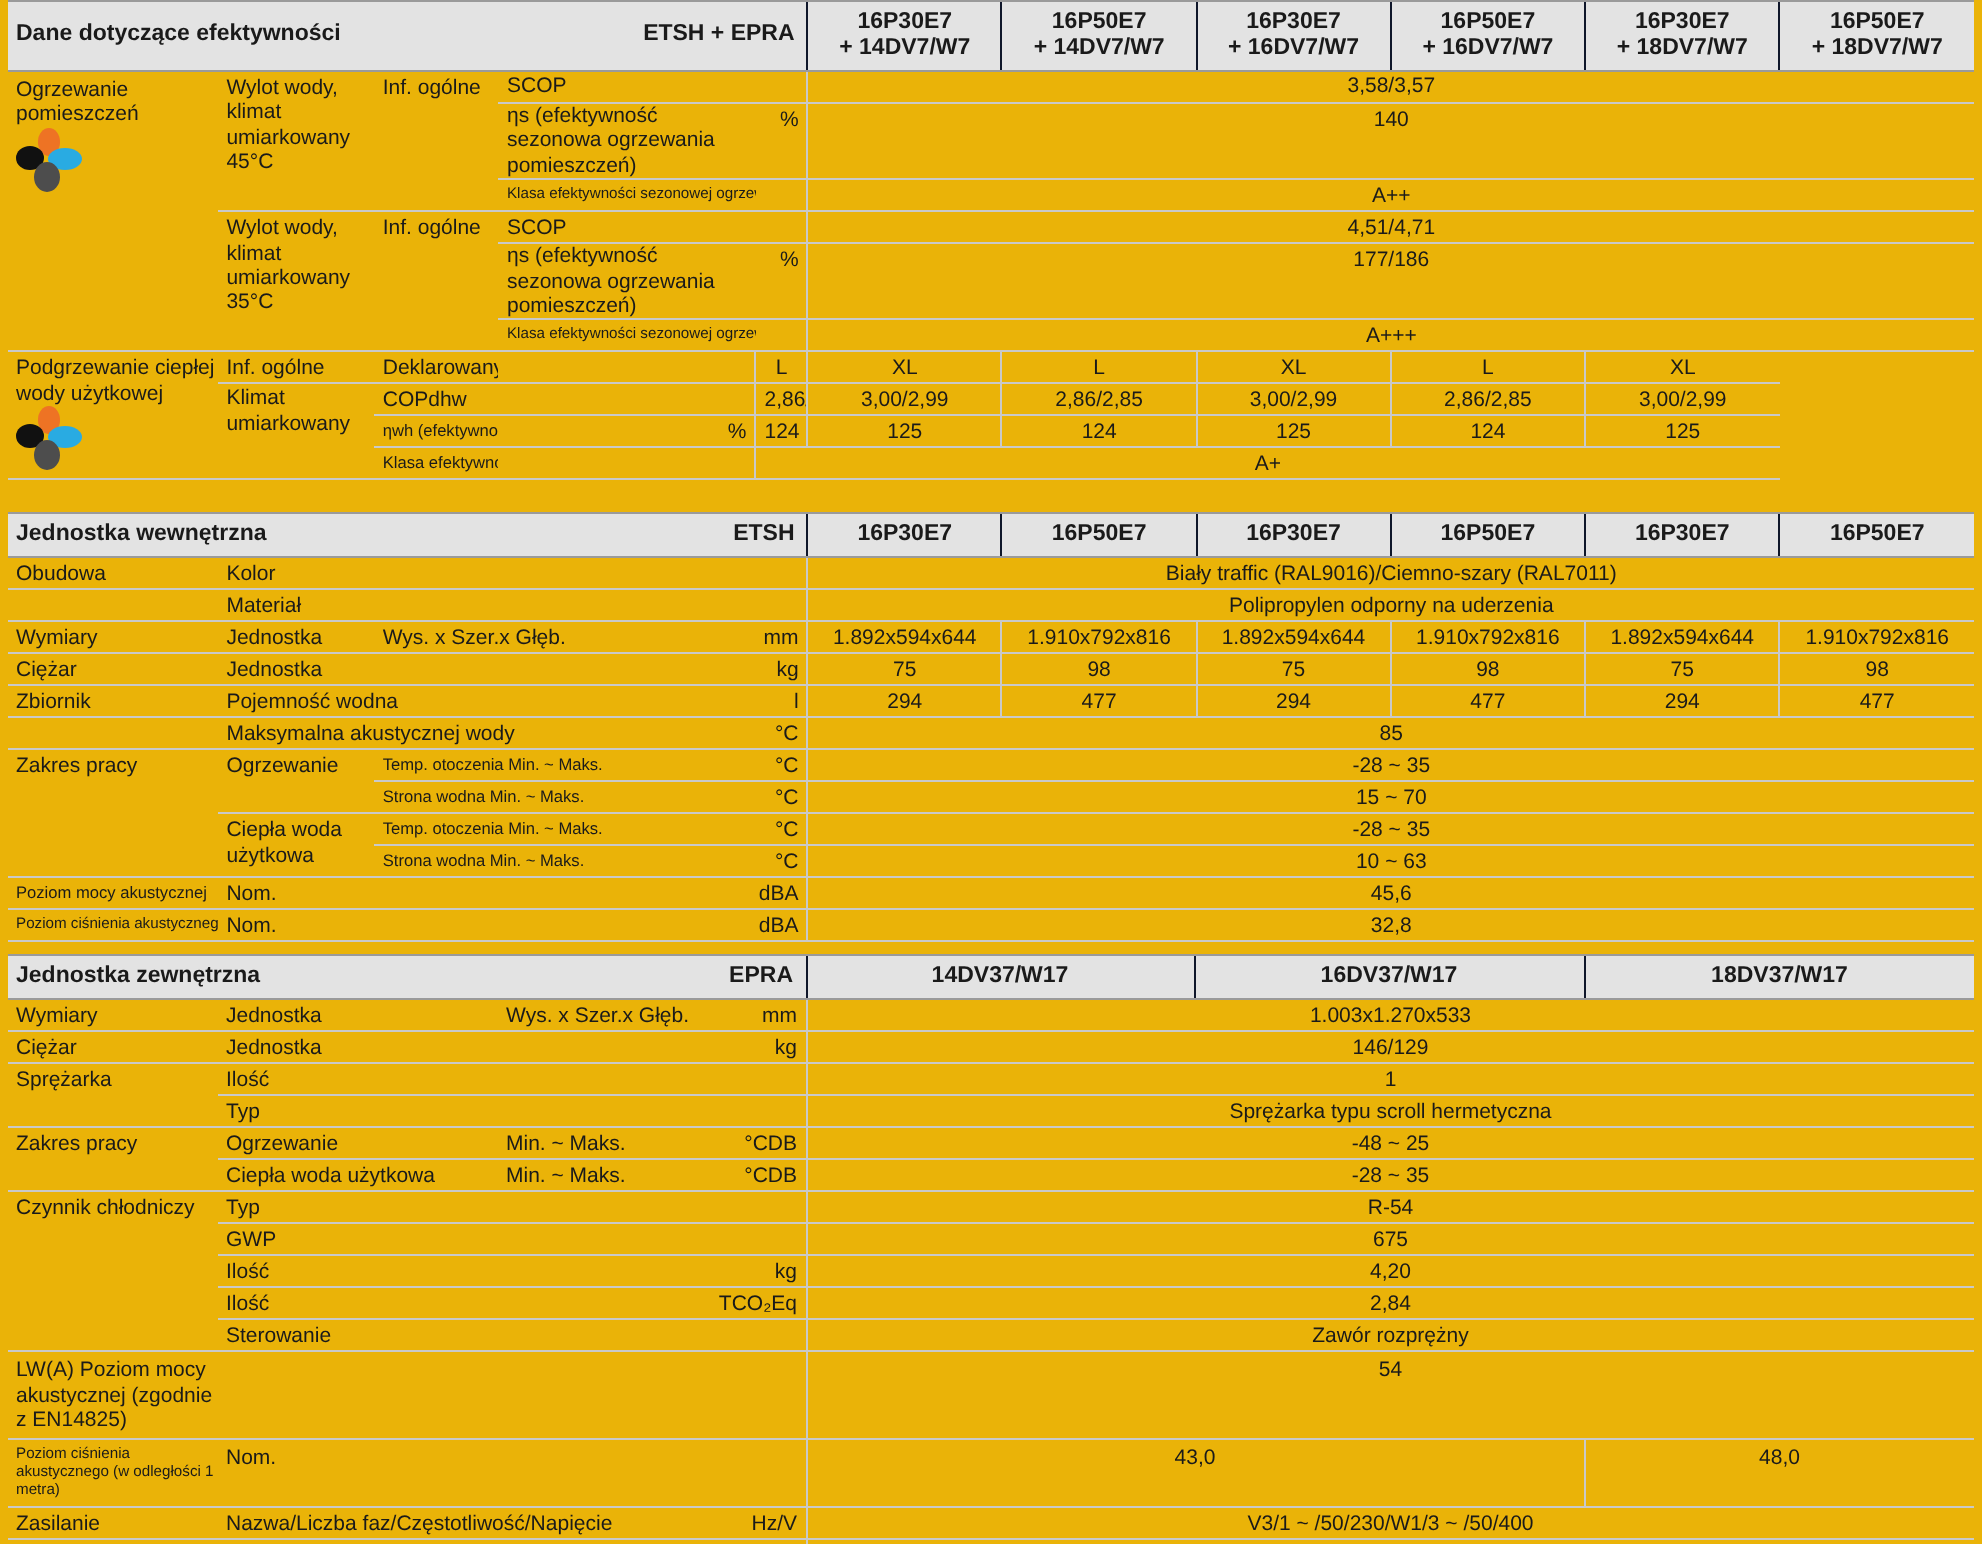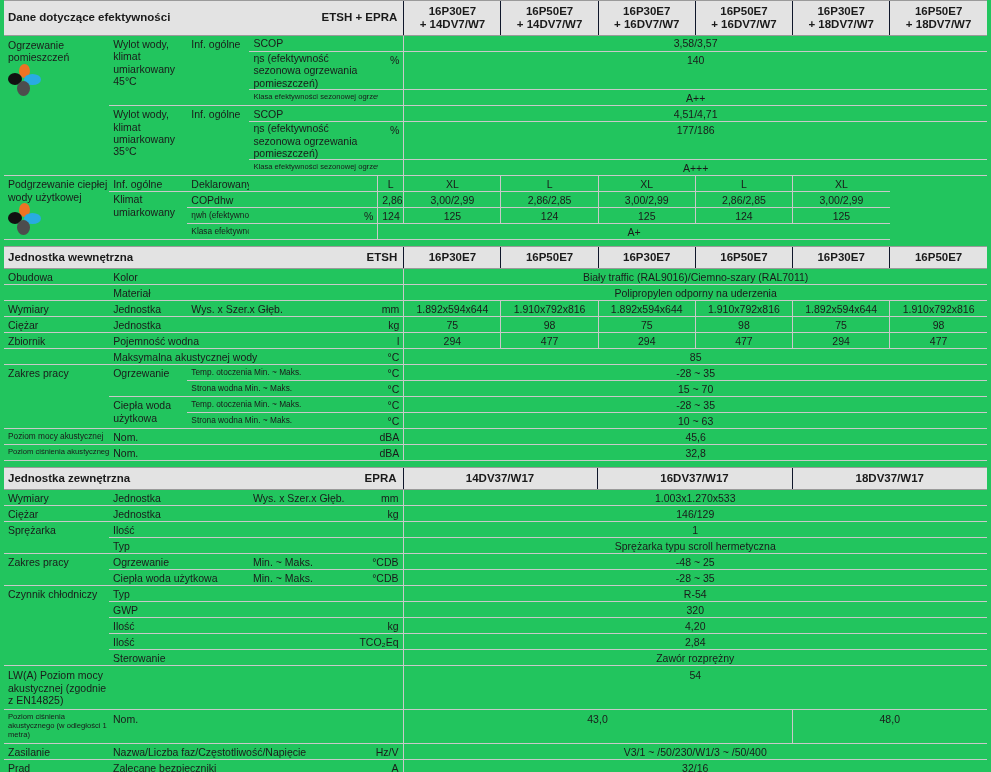--- a/index.html
+++ b/index.html
@@ -6,21 +6,21 @@
   body{
     font-family:"Liberation Sans","DejaVu Sans",sans-serif;
     color:#1a1a1a;
     -webkit-font-smoothing:antialiased;
   }
   #page{
     width:991px;
     height:772px;
     position:relative;
     overflow:hidden;
-    background:#22c55e;
+    background:#eab308;
   }
   table.spec{
     border-collapse:collapse;
     table-layout:fixed;
     width:983px;
     margin:0 4px;
     font-size:10.5px;
   }
   table.spec td{
     padding:0 4px;
@@ -219,21 +219,21 @@
       <td class="v">125</td>
     </tr>
     <tr class="r">
       <td class="tiny2">Klasa efektywności energetycznej podgrzewu wody</td>
       <td class="unit"></td>
       <td class="v" colspan="6">A+</td>
     </tr>
   </tbody>
     </table>
 
-  <table class="spec" style="margin-top:6px">
+  <table class="spec" style="margin-top:16px">
     <colgroup>
       <col style="width:105px">
         <col style="width:78px">
         <col style="width:158px">
         <col style="width:58px">
       <col style="width:97px">
         <col style="width:97px">
         <col style="width:97px">
       <col style="width:97px">
         <col style="width:97px">
@@ -403,21 +403,21 @@
       <td rowspan="5" class="nb" style="vertical-align:top;padding-top:2px">
         <div class="wrap" style="width:100px">Czynnik chłodniczy</div>
       </td>
       <td colspan="2">Typ</td>
       <td class="unit"></td>
       <td class="v" colspan="3">R-54</td>
     </tr>
     <tr class="r">
       <td colspan="2">GWP</td>
       <td class="unit"></td>
-      <td class="v" colspan="3">320</td>
+      <td class="v" colspan="3">675</td>
     </tr>
     <tr class="r">
       <td colspan="2">Ilość</td>
       <td class="unit">kg</td>
       <td class="v" colspan="3">4,20</td>
     </tr>
     <tr class="r">
       <td colspan="2">Ilość</td>
       <td class="unit">TCO₂Eq</td>
       <td class="v" colspan="3">2,84</td>

